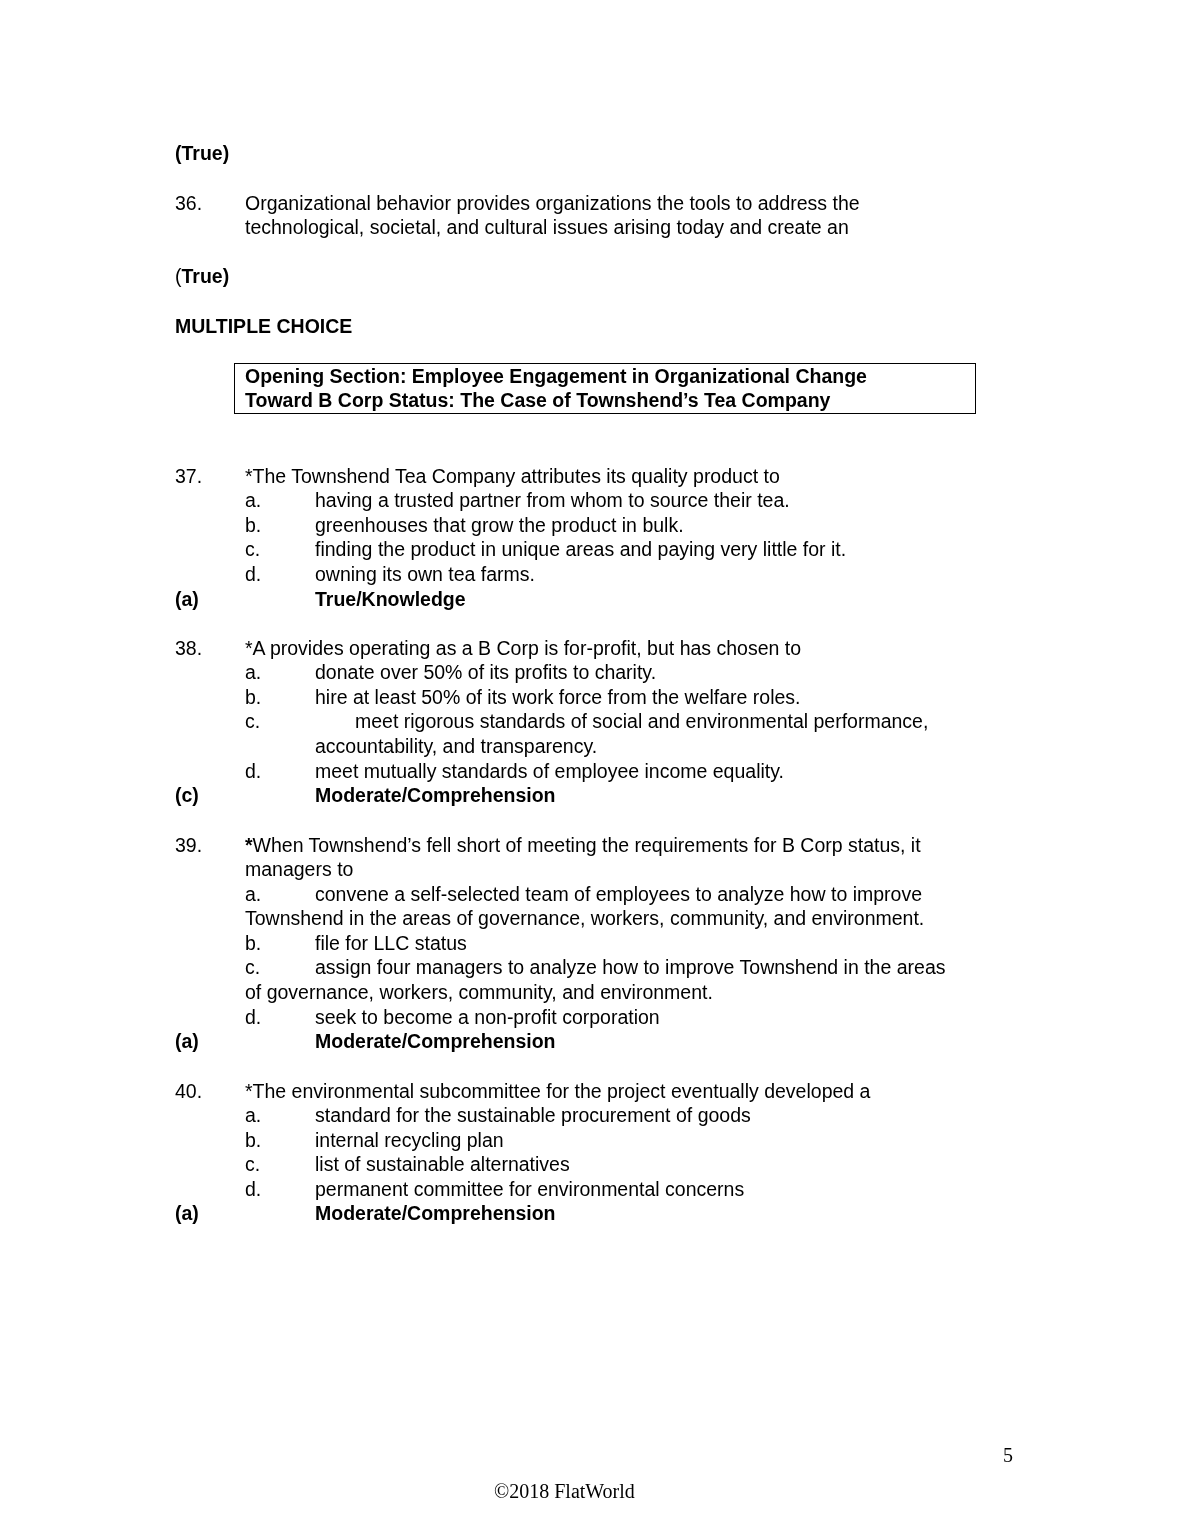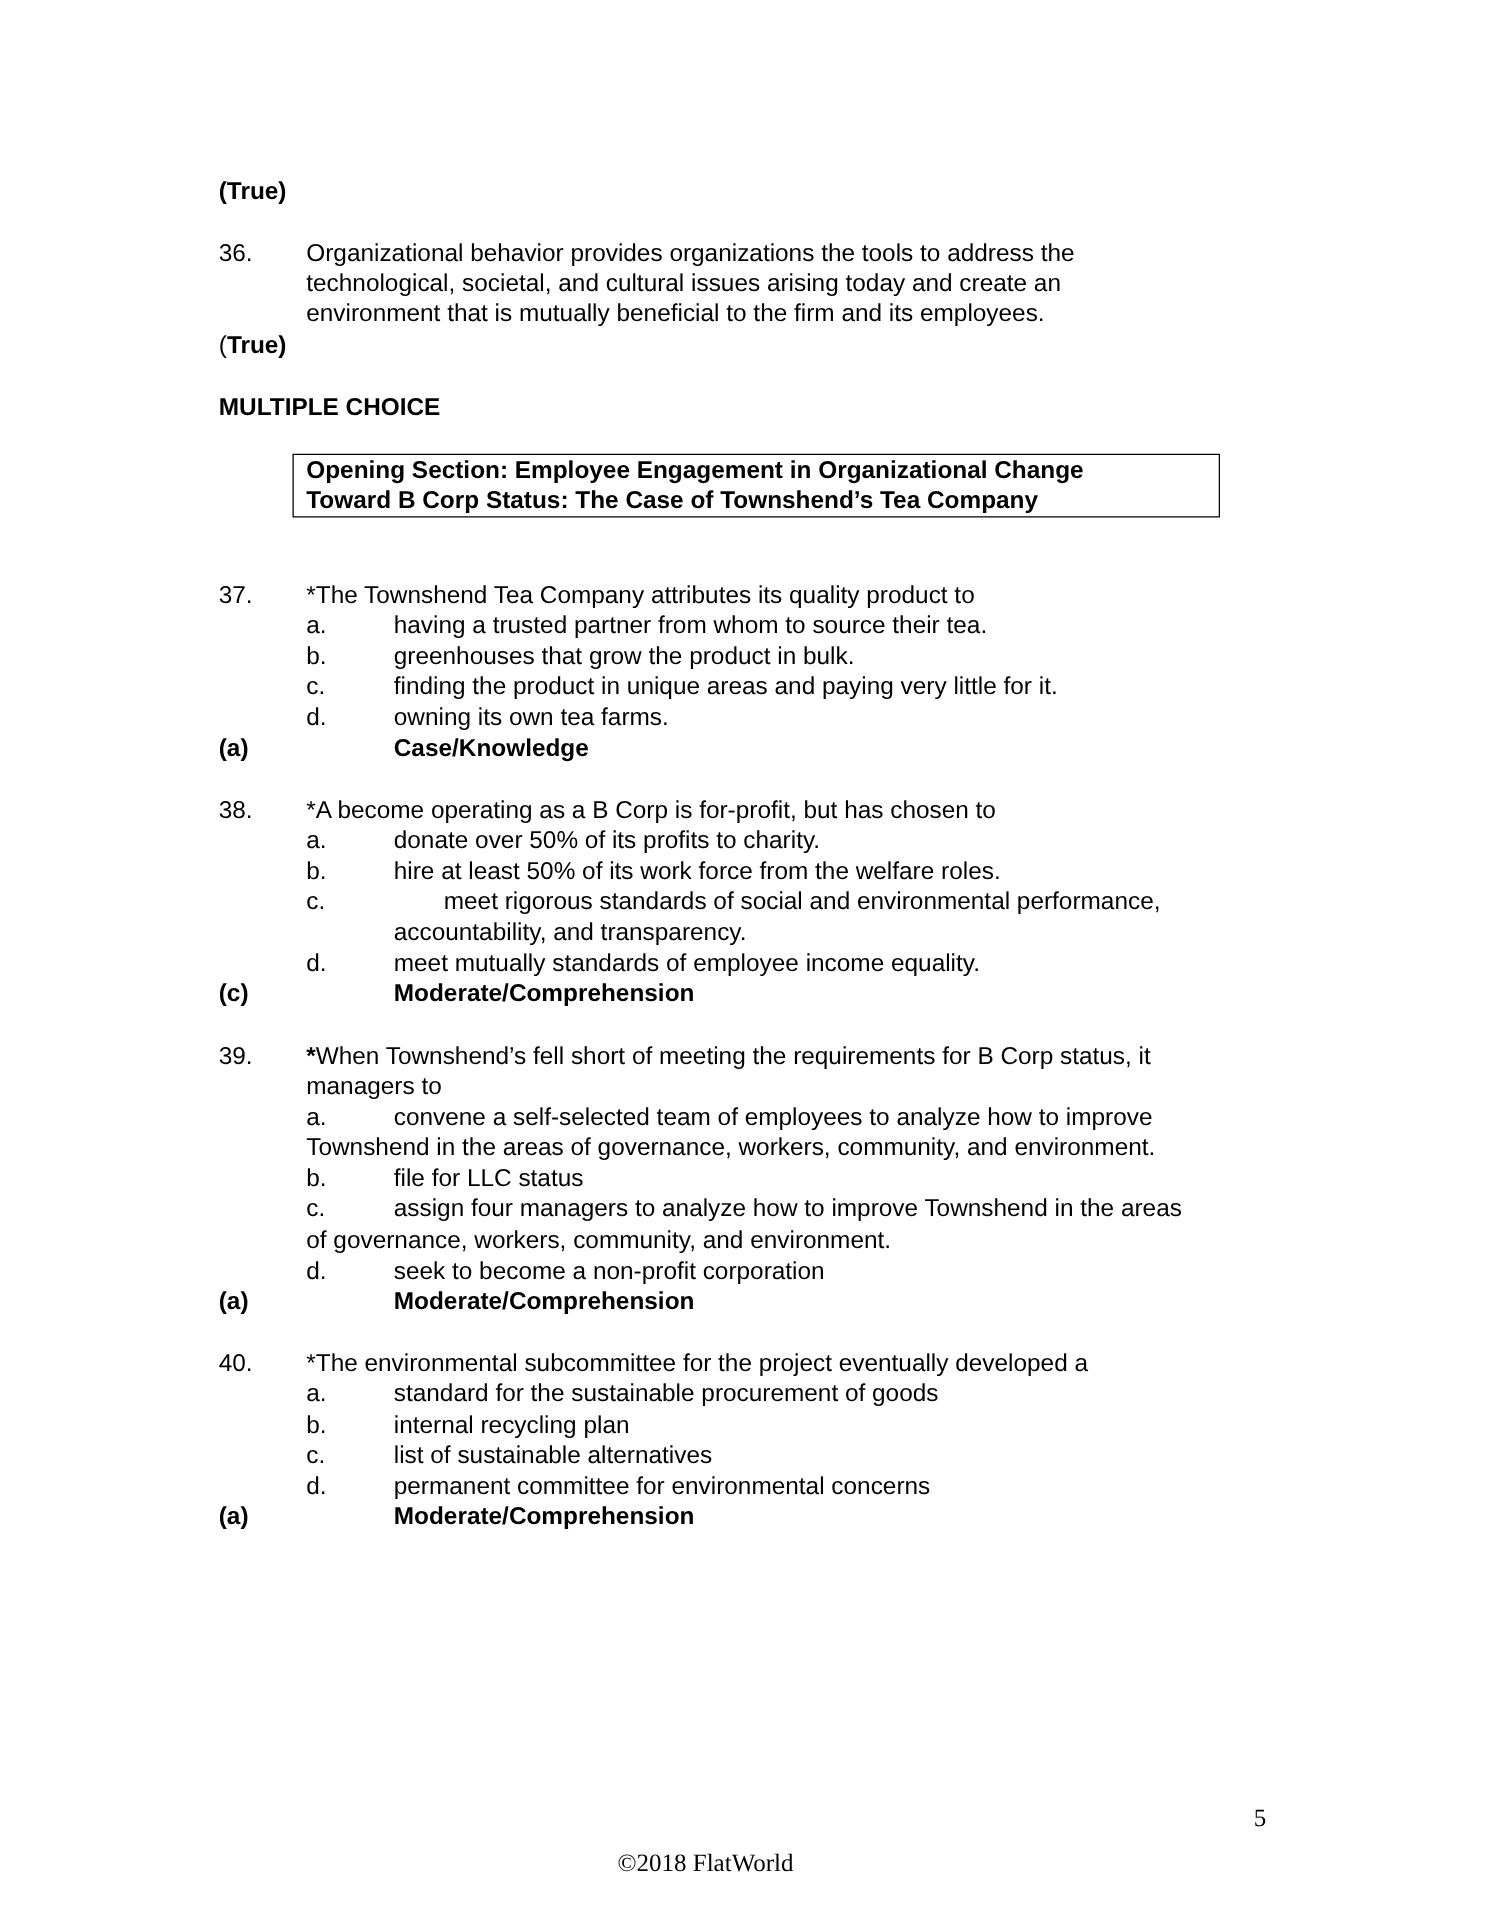--- a/index.html
+++ b/index.html
@@ -13,47 +13,46 @@
 </head>
 <body>
 
 <div class="page">
 
   <div class="line b" style="left:175px; top:141px;">(True)</div>
 
   <div class="line" style="left:175px; top:191px;">36.</div>
   <div class="line" style="left:245px; top:215px;">technological, societal, and cultural issues arising today and create an</div>
   <div class="line" style="left:245px; top:191px;">Organizational behavior provides organizations the tools to address the</div>
-  <div class="line" style="left:245px; top:239px;">environment that is mutually beneficial to the firm and its employees.</div>
   <div class="line" style="left:175px; top:264px;"><span>(</span><span class="b">True)</span></div>
 
   <div class="line b" style="left:175px; top:314px;">MULTIPLE CHOICE</div>
 
   <div class="box"></div>
   <div class="line b" style="left:245px; top:364px;">Opening Section:  Employee Engagement in Organizational Change</div>
   <div class="line b" style="left:245px; top:388px;">Toward B Corp Status: The Case of Townshend’s Tea Company</div>
 
   <div>
     <div class="line" style="left:175px; top:464px;">37.</div>
     <div class="line" style="left:245px; top:464px;">*The Townshend Tea Company attributes its quality product to</div>
     <div class="line" style="left:245px; top:488px;">a.</div>
     <div class="line" style="left:315px; top:488px;">having a trusted partner from whom to source their tea.</div>
     <div class="line" style="left:245px; top:513px;">b.</div>
     <div class="line" style="left:315px; top:513px;">greenhouses that grow the product in bulk.</div>
     <div class="line" style="left:245px; top:537px;">c.</div>
     <div class="line" style="left:315px; top:537px;">finding the product in unique areas and paying very little for it.</div>
     <div class="line" style="left:245px; top:562px;">d.</div>
     <div class="line" style="left:315px; top:562px;">owning its own tea farms.</div>
     <div class="line b" style="left:175px; top:587px;">(a)</div>
-    <div class="line b" style="left:315px; top:587px;">Case/Knowledge</div>
+    <div class="line b" style="left:315px; top:587px;">True/Knowledge</div>
   </div>
 
   <div>
     <div class="line" style="left:175px; top:636px;">38.</div>
-    <div class="line" style="left:245px; top:636px;">*A become operating as a B Corp is for-profit, but has chosen to</div>
+    <div class="line" style="left:245px; top:636px;">*A provides operating as a B Corp is for-profit, but has chosen to</div>
     <div class="line" style="left:245px; top:660px;">a.</div>
     <div class="line" style="left:315px; top:660px;">donate over 50% of its profits to charity.</div>
     <div class="line" style="left:245px; top:685px;">b.</div>
     <div class="line" style="left:315px; top:685px;">hire at least 50% of its work force from the welfare roles.</div>
     <div class="line" style="left:245px; top:709px;">c.</div>
     <div class="line" style="left:315px; top:709px;margin-left:40px;">meet rigorous standards of social and environmental performance,</div>
     <div class="line" style="left:315px; top:734px;">accountability, and transparency.</div>
     <div class="line" style="left:245px; top:759px;">d.</div>
     <div class="line" style="left:315px; top:759px;">meet mutually standards of employee income equality.</div>
     <div class="line b" style="left:175px; top:783px;">(c)</div>

